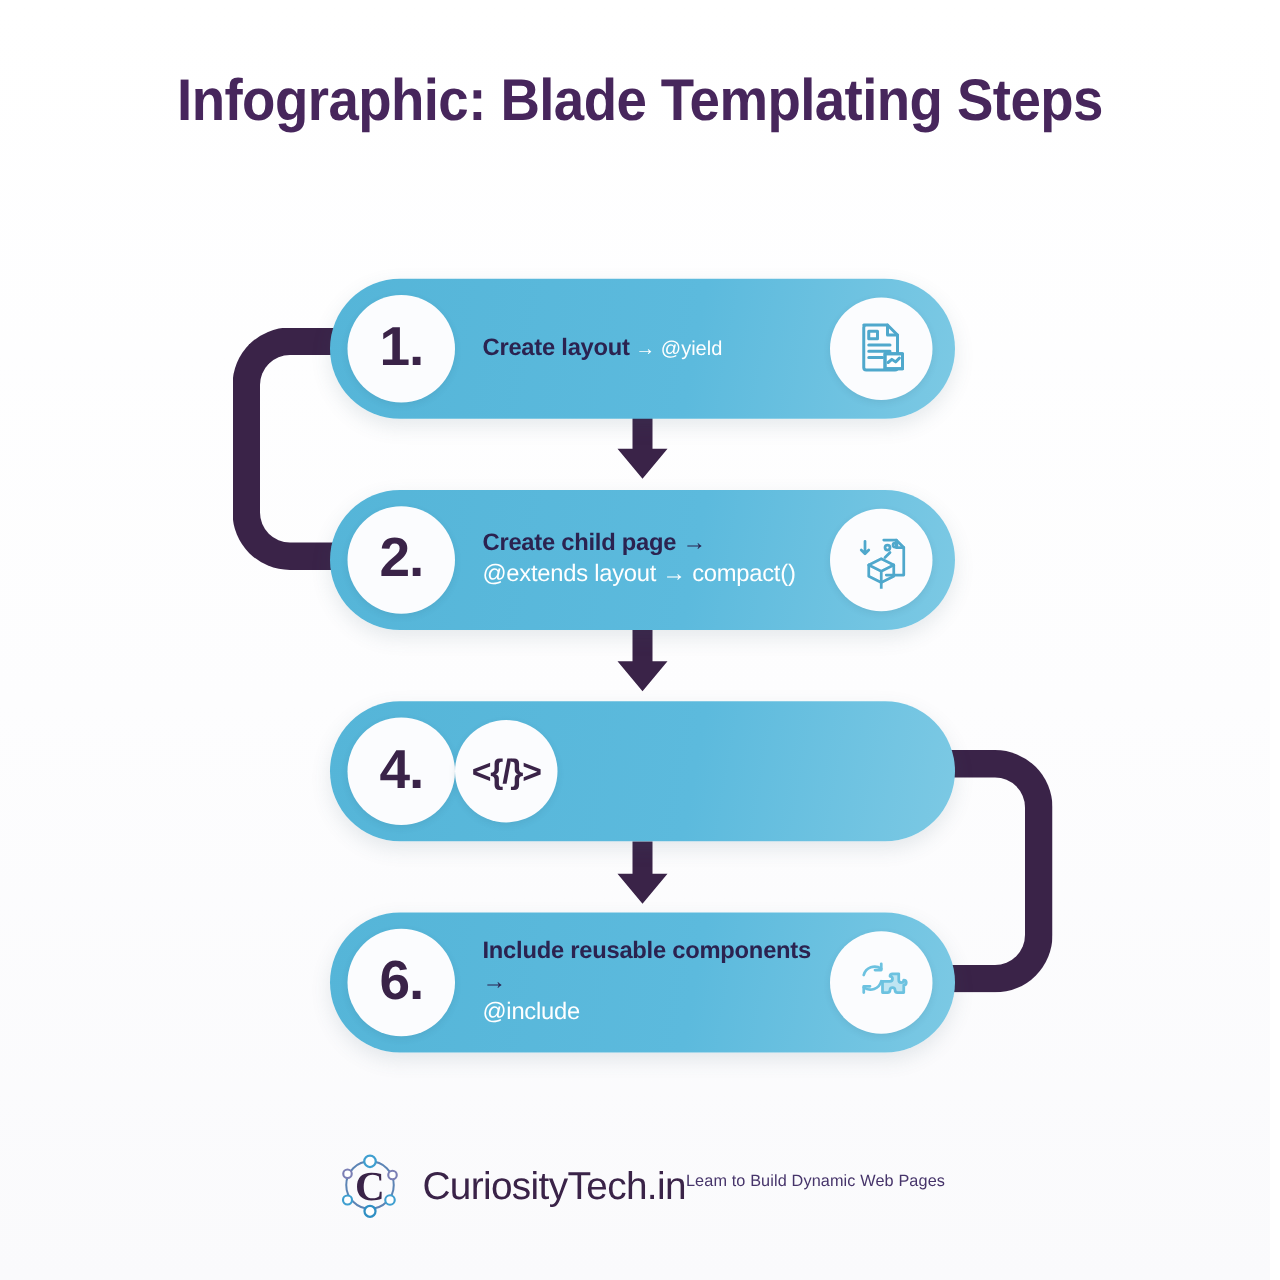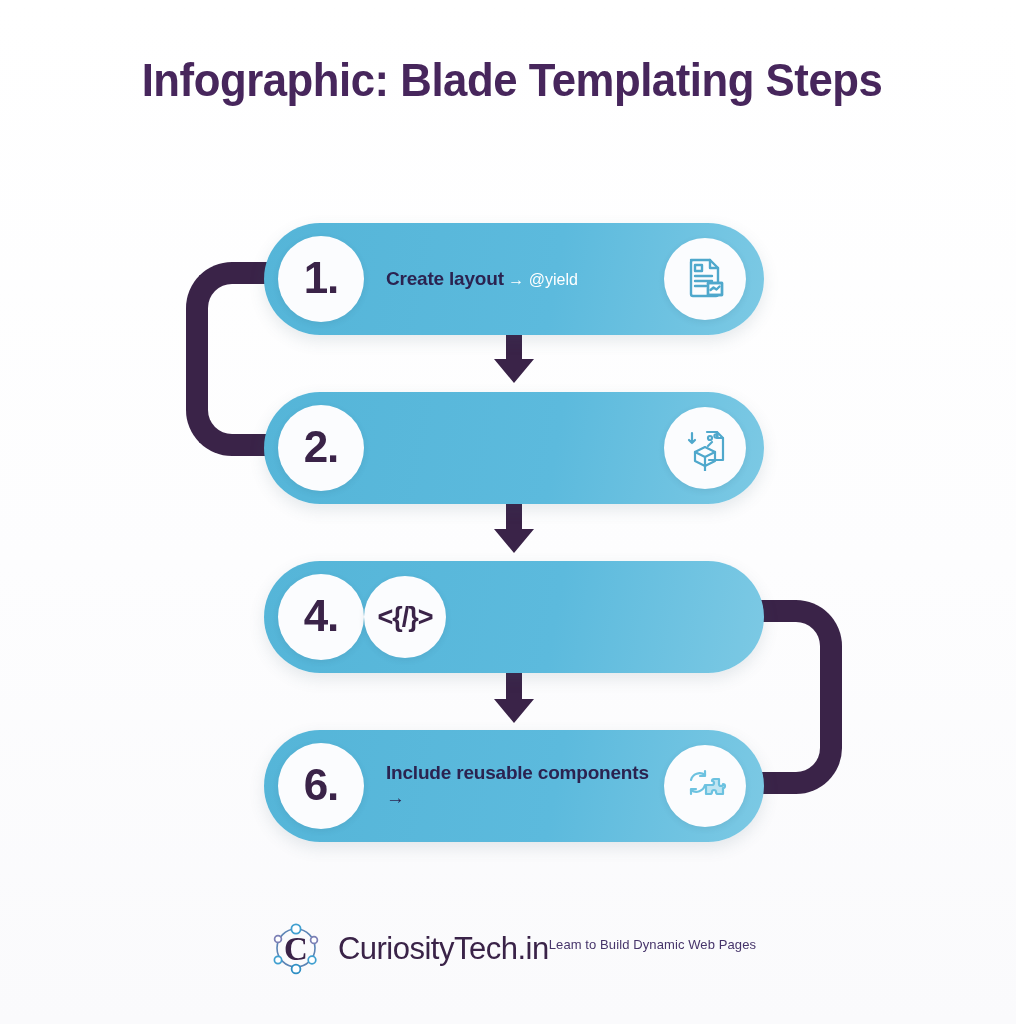--- a/index.html
+++ b/index.html
@@ -239,20 +239,25 @@
         <path d="M28.5 34 l3 -2.5 l3 2 l3 -3"></path>
       </svg>
     </div>
   </div>
 
   <div class="card card-2">
     <div class="num-circle">
       <span>2.</span>
     </div>
     <div class="card-text">
+      <div>
+        <span class="line-primary">Create child page →</span>
+        <span class="inline-light"></span>
+      </div>
+      <div class="line-secondary">@extends layout → compact()</div>
     </div>
     <div class="icon-circle">
       <svg width="46" height="46" viewBox="0 0 46 46" fill="none" stroke="#4fa8cc" stroke-width="2.2" stroke-linecap="round" stroke-linejoin="round">
         <path d="M25 7 h10 l6 6 v22 h-14"></path>
         <path d="M35 7 v6 h6"></path>
         <path d="M10 8 v10 M10 18 l-3 -3 M10 18 l3 -3"></path>
         <circle cx="28" cy="13" r="2"></circle>
         <circle cx="34" cy="11" r="1.6"></circle>
         <path d="M30 17 l-4 4"></path>
         <path d="M13 27 l10 -5 l10 5 v9 l-10 5 l-10 -5 z"></path>
@@ -272,20 +277,21 @@
 
   <div class="card card-4">
     <div class="num-circle">
       <span>6.</span>
     </div>
     <div class="card-text">
       <div>
         <span class="line-primary">Include reusable components →</span>
         <span class="inline-light"></span>
       </div>
+      <div class="line-secondary">@include</div>
     </div>
     <div class="icon-circle">
       <svg width="46" height="46" viewBox="0 0 46 46" fill="none" stroke="#6cc2e0" stroke-width="2.2" stroke-linecap="round" stroke-linejoin="round">
         <path d="M9 17 a9 9 0 0 1 14 -5"></path>
         <path d="M23 8 v5 h-5"></path>
         <path d="M23 22 a9 9 0 0 1 -14 5"></path>
         <path d="M9 31 v-5 h5"></path>
         <path d="M24 22 h6 a2 2 0 0 0 0 -4 v0 a2 2 0 0 1 2 -2 h5 v5 a2 2 0 0 0 4 0 a2 2 0 0 1 0 4 v6 h-5 a2 2 0 0 1 -2 -2 a2 2 0 0 0 -4 0 a2 2 0 0 1 -2 2 h-4 z" fill="#bfe5f2" stroke="#6cc2e0"></path>
       </svg>
     </div>

